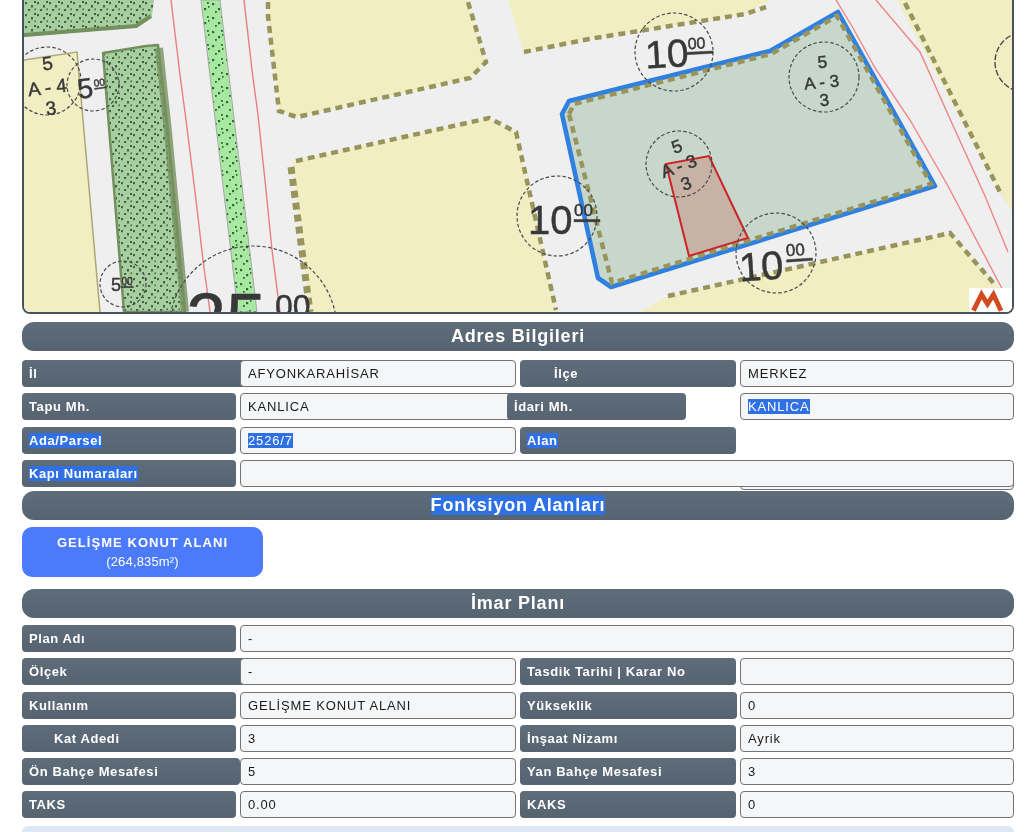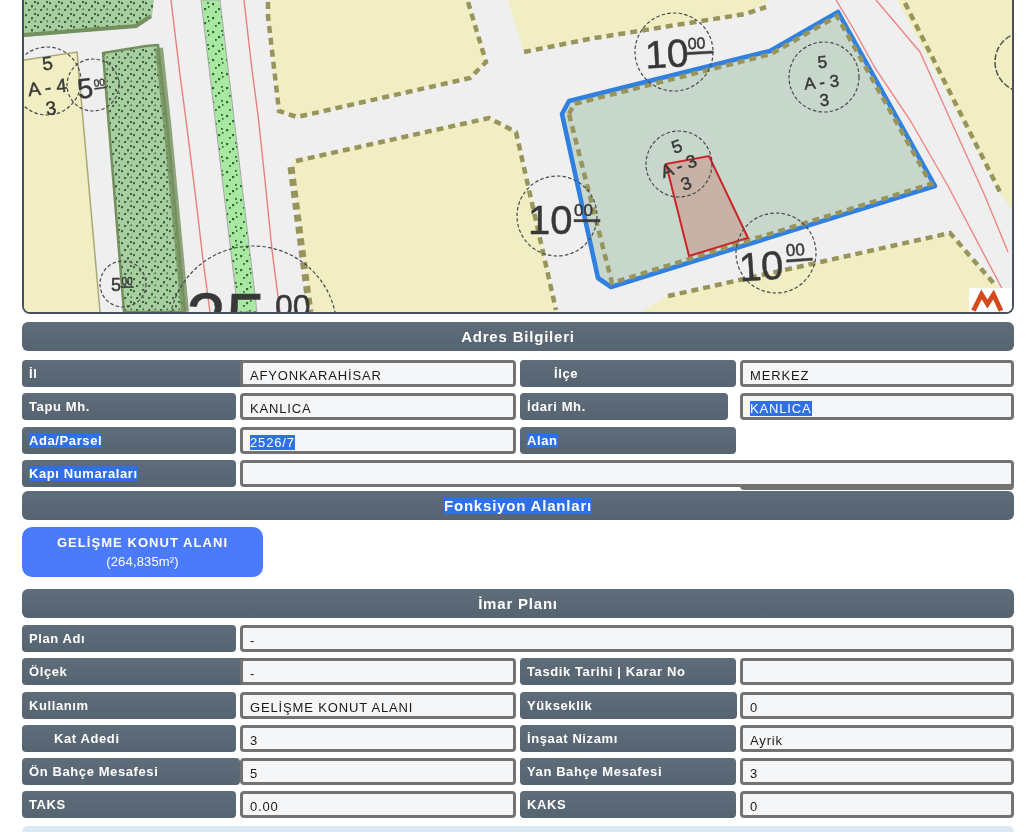--- a/index.html
+++ b/index.html
@@ -1,21 +1,21 @@
 <!DOCTYPE html>
 <html><head>
 <meta charset="utf-8">
 <style>
   html,body{margin:0;padding:0;background:#fff;}
   body{font-family:"Liberation Sans", sans-serif; width:1036px; height:832px; position:relative; overflow:hidden;}
-  .hdr{position:absolute; left:22px; width:992px; height:29px; background:linear-gradient(#5f6d7b,#566370); border-radius:6px;
-       color:#fff; font-weight:bold; font-size:15px; letter-spacing:0.8px; text-align:center; line-height:29px; box-sizing:border-box;}
+  .hdr{position:absolute; left:22px; width:992px; height:29px; background:linear-gradient(#5f6d7b,#566370); border-radius:12px;
+       color:#fff; font-weight:bold; font-size:18px; letter-spacing:0.8px; text-align:center; line-height:29px; box-sizing:border-box;}
   .lbl{position:absolute; height:27px; background:linear-gradient(#5f6d7b,#566370); border-radius:4px; color:#fff; font-weight:bold;
        font-size:13px; letter-spacing:0.6px; line-height:27px; padding-left:7px; box-sizing:border-box;}
-  .val{position:absolute; height:27px; background:#f5f6f8; border:3px solid #737373; border-radius:4px;
+  .val{position:absolute; height:27px; background:#f5f6f8; border:1px solid #737373; border-radius:4px;
        color:#1a1a1a; font-size:13px; letter-spacing:0.85px; line-height:25px; padding-left:7px; box-sizing:border-box;}
   .sel{background:#2f71e4; color:#fff;}
   .btn{position:absolute; left:22px; top:527px; width:241px; height:50px; background:#4b7bfa; border-radius:10px;
        color:#fff; text-align:center; font-size:13px; letter-spacing:0.15px; line-height:19px; box-sizing:border-box; padding-top:6px;}
   .btn b{display:block; letter-spacing:1.05px;}
   #map{position:absolute; left:22px; top:0px; width:992px; height:314px; box-sizing:border-box;
        border:2px solid #49525c; border-top:none; border-radius:0 0 8px 8px; overflow:hidden; background:#efefef;}
 </style>
 </head>
 <body>
@@ -150,21 +150,21 @@
 
 <div class="hdr" style="top:322px;">Adres Bilgileri</div>
 
 <div class="lbl" style="left:22px;top:360px;width:256px;">İl</div>
 <div class="val" style="left:240px;top:360px;width:276px;">AFYONKARAHİSAR</div>
 <div class="lbl" style="left:520px;top:360px;width:216px;padding-left:34px;">İlçe</div>
 <div class="val" style="left:740px;top:360px;width:274px;">MERKEZ</div>
 
 <div class="lbl" style="left:22px;top:393px;width:214px;">Tapu Mh.</div>
 <div class="val" style="left:240px;top:393px;width:276px;">KANLICA</div>
-<div class="lbl" style="left:520px;top:393px;width:208px;">İdari Mh.</div>
+<div class="lbl" style="left:507px;top:393px;width:179px;">İdari Mh.</div>
 <div class="val" style="left:740px;top:393px;width:274px;"><span class="sel">KANLICA</span></div>
 
 <div class="lbl" style="left:22px;top:427px;width:214px;"><span class="sel">Ada/Parsel</span></div>
 <div class="val" style="left:240px;top:427px;width:276px;"><span class="sel">2526/7</span></div>
 <div class="lbl" style="left:520px;top:427px;width:216px;"><span class="sel">Alan</span></div>
 <div class="val" style="left:740px;top:427px;width:274px;margin-top:36px;"><span class="sel">265,31m²</span></div>
 
 <div class="lbl" style="left:22px;top:460px;width:214px;"><span class="sel">Kapı Numaraları</span></div>
 <div class="val" style="left:240px;top:460px;width:774px;"></div>
 

